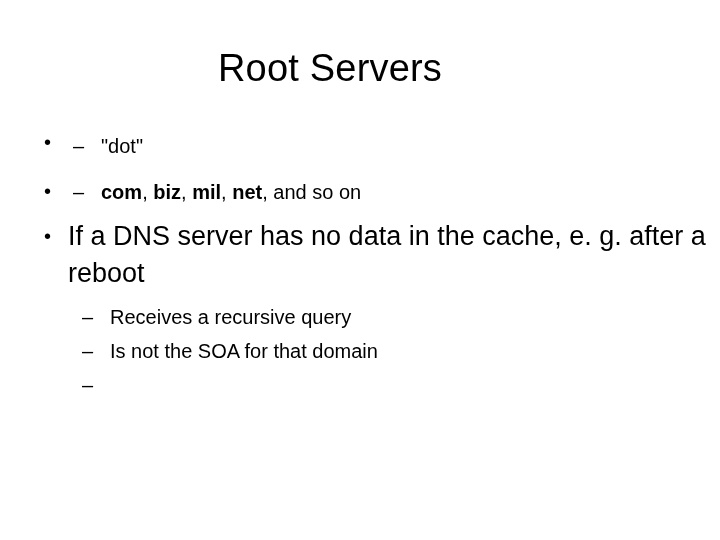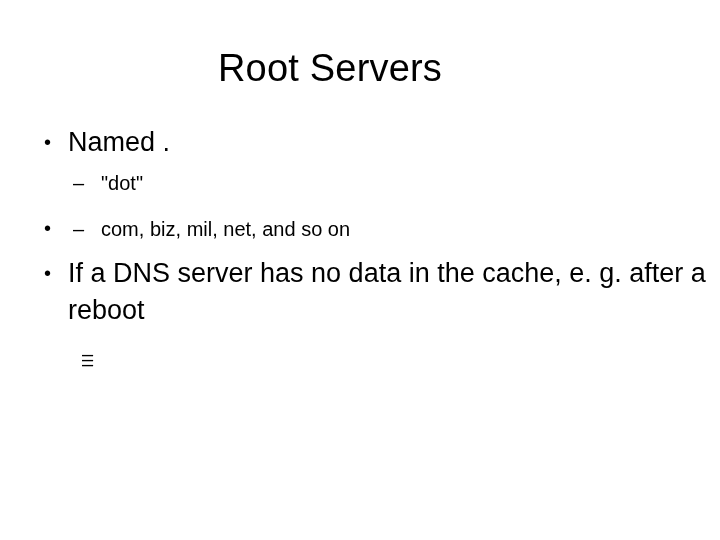--- a/index.html
+++ b/index.html
@@ -86,34 +86,33 @@
     left: 82px;
   }
 
   .sp-after-b1 { height: 8px; }
   .sp-after-s1 { height: 12px; }
   .sp-after-b2 { height: 5px; }
   .sp-after-s2 { height: 11px; }
   .sp-after-b3 { height: 11px; }
   .gap-small { height: 5px; }
 
-  b, .bold { font-weight: 400; }
+  b, .bold { font-weight: 700; }
 </style>
 </head>
 <body style="color: rgb(0, 0, 0);">
 
 <div class="slide" style="background: rgb(255, 255, 255);">
 
   <div class="slide-title">Root Servers</div>
 
   <div class="body">
 
     <div class="lvl1">
       <span class="marker">•</span>
-      <span class="lvl1-text">Named .</span>
     </div>
 
     <div class="sp-after-b1"></div>
 
     <div class="lvl2">
       <span class="marker">–</span>
       <span>"dot"</span>
     </div>
 
     <div class="sp-after-s1"></div>
@@ -133,26 +132,28 @@
 
     <div class="lvl1">
       <span class="marker">•</span>
       <span class="lvl1-text">If a DNS server has no data in the cache, e. g. after a reboot</span>
     </div>
 
     <div class="sp-after-b3"></div>
 
     <div class="lvl2 deep">
       <span class="marker">–</span>
+      <span>Receives a recursive query</span>
     </div>
 
     <div class="gap-small"></div>
 
     <div class="lvl2 deep">
       <span class="marker">–</span>
+      <span>Is not the SOA for that domain</span>
     </div>
 
     <div class="gap-small"></div>
 
     <div class="lvl2 deep">
       <span class="marker">–</span>
     </div>
 
   </div>
 </div>

